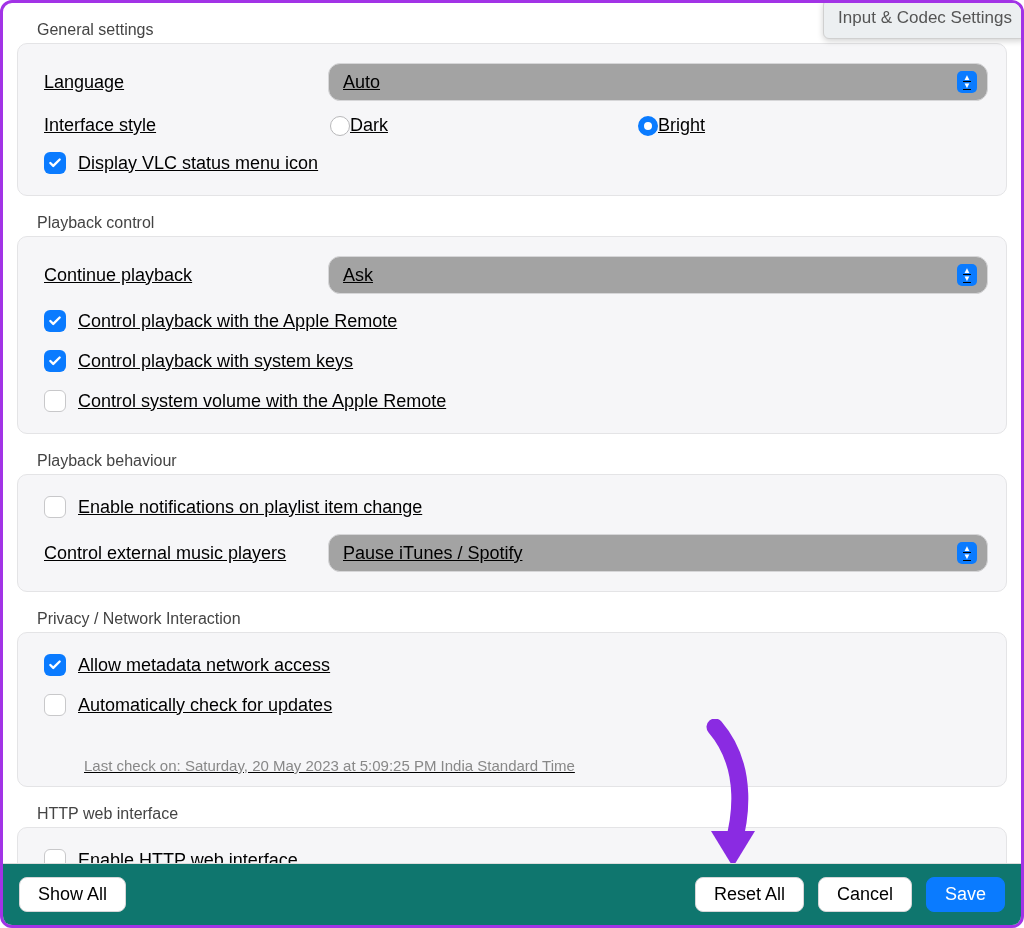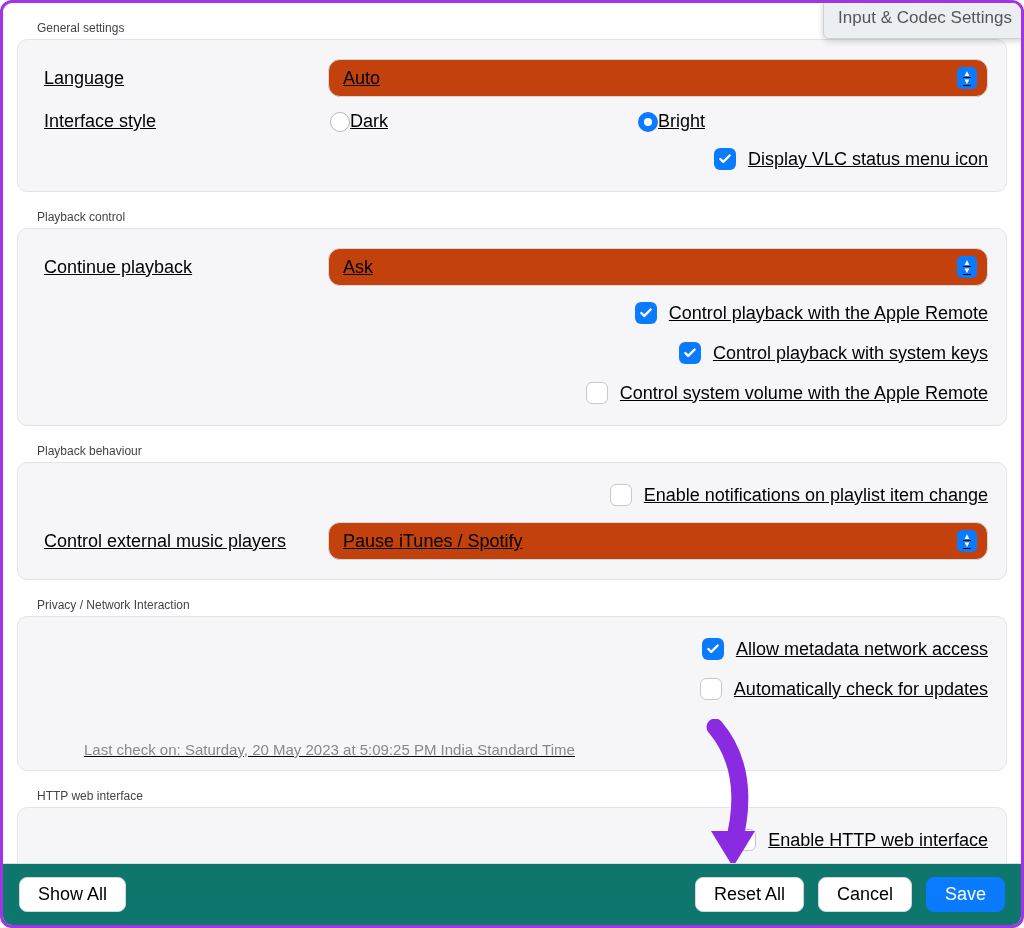--- a/index.html
+++ b/index.html
@@ -30,21 +30,21 @@
     border: 1px solid #d0d0d0;
     border-radius: 6px;
     padding: 8px 14px 10px 14px;
     font-size: 17px;
     color: #555;
     box-shadow: 0 2px 6px rgba(0,0,0,0.18);
     white-space: nowrap;
   }
 
   .section-label {
-    font-size: 12px;
+    font-size: 16px;
     color: #444;
     padding: 18px 0 4px 20px;
   }
   .section-box {
     background: #f6f6f8;
     border: 1px solid #e4e4e6;
     border-radius: 10px;
     padding: 12px 18px 12px 18px;
     text-decoration: underline;
   }
@@ -61,21 +61,21 @@
     padding-left: 8px;
   }
   .row .control-col {
     flex: 1;
   }
 
   .select {
     display: flex;
     align-items: center;
     justify-content: space-between;
-    background: #c2410c;
+    background: #a3a3a3;
     border: 1px solid #d6d6d8;
     border-radius: 12px;
     padding: 6px 10px 6px 14px;
     font-size: 18px;
     width: 100%;
     height: 38px;
   }
   .select .stepper {
     width: 20px;
     height: 22px;
@@ -113,21 +113,20 @@
     border: 6px solid #0a7bff;
     background: #fff;
   }
 
   .check-row {
     display: flex;
     align-items: center;
     gap: 12px;
     padding: 9px 0 9px 8px;
     font-size: 18px;
-    justify-content: flex-end;
   }
   .checkbox {
     width: 22px;
     height: 22px;
     border-radius: 6px;
     display: inline-flex;
     align-items: center;
     justify-content: center;
     flex-shrink: 0;
   }

